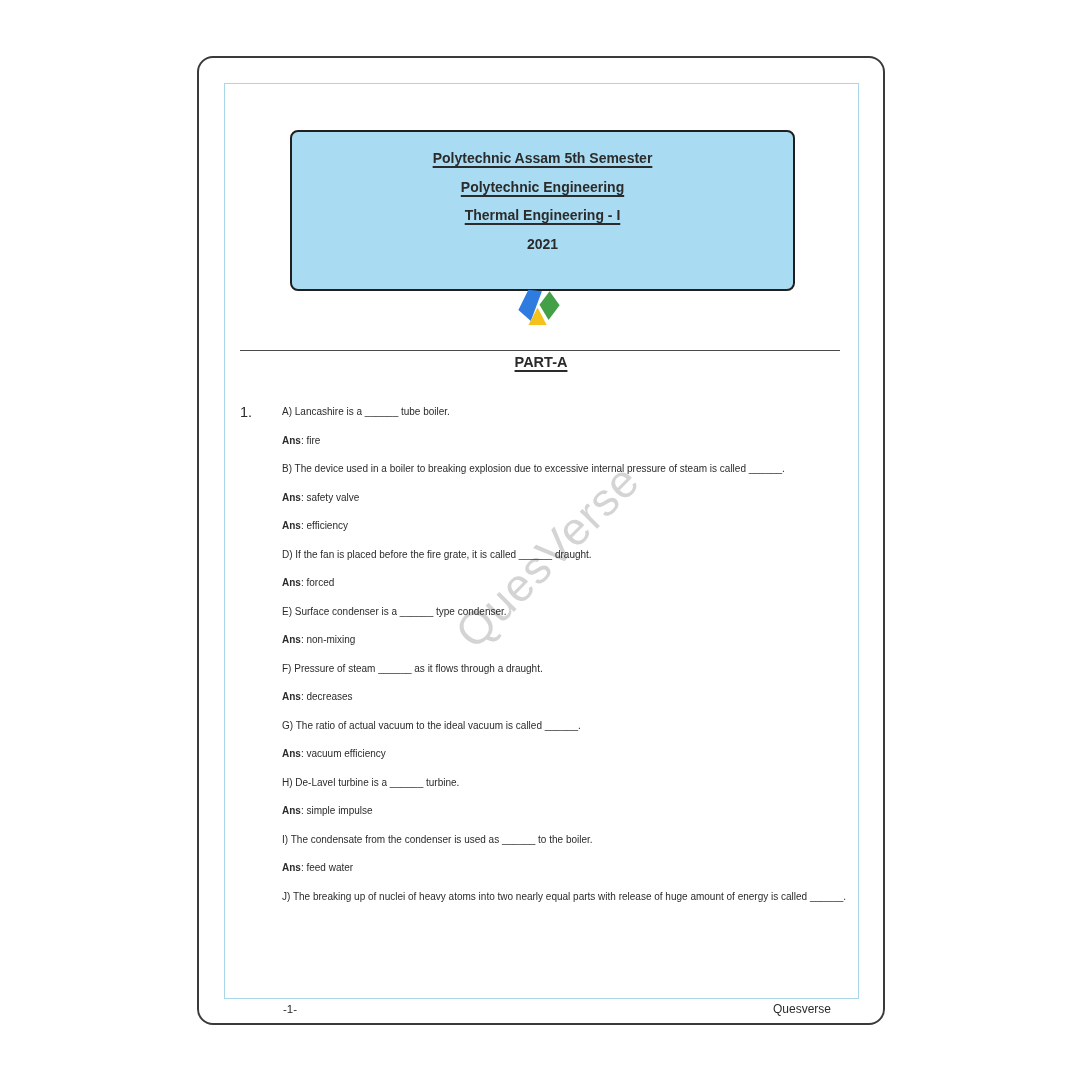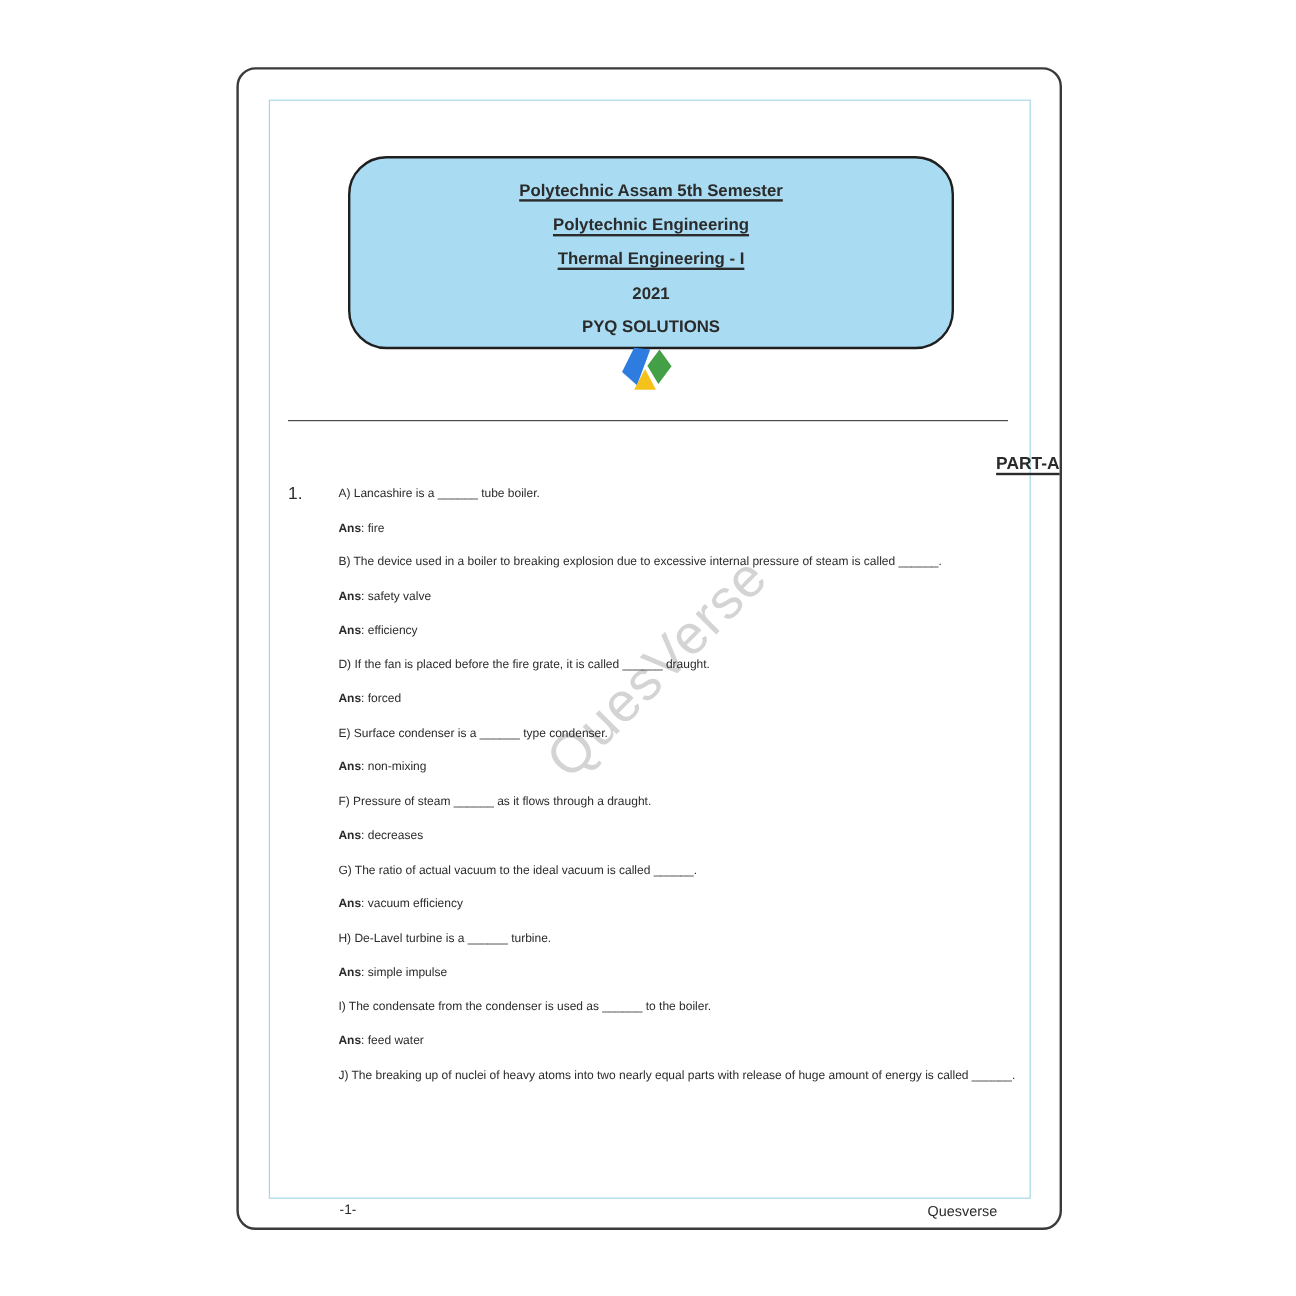--- a/index.html
+++ b/index.html
@@ -38,21 +38,21 @@
     border:1px solid var(--inner-frame-border);
     box-sizing:border-box;
     pointer-events:none;
   }
   .header-box{
     position:absolute;
     left:91px;top:72px;
     width:505px;height:161px;
     background:var(--header-box-fill);
     border:2px solid var(--header-box-border);
-    border-radius:32px;
+    border-radius:8px;
     box-sizing:border-box;
     padding-top:12px;
     text-align:center;
   }
   .header-line{
     font-size:14px;
     font-weight:700;
     line-height:28.5px;
     white-space:pre;
   }
@@ -70,23 +70,23 @@
   .lg-green{fill:var(--logo-green);}
   .lg-yellow{fill:var(--logo-yellow);}
   .divider{
     position:absolute;
     left:41px;top:292px;
     width:600px;height:0;
     border-top:1.4px solid #4a4a4a;
   }
   .part-heading{
     position:absolute;
-    left:0;top:321px;
+    left:0;top:296px;
     width:100%;
-    text-align:right;
+    text-align:center;
     font-size:14.5px;
     font-weight:700;
   }
   .part-heading span{
     text-decoration:underline;
     text-underline-offset:3px;
     text-decoration-thickness:1.5px;
   }
   .watermark{
     position:absolute;
@@ -138,21 +138,20 @@
 
 <div class="page">
 
   <div class="inner-frame"></div>
 
   <div class="header-box">
     <div class="header-line u">Polytechnic Assam 5th Semester</div>
     <div class="header-line u">Polytechnic Engineering</div>
     <div class="header-line u">Thermal Engineering - I</div>
     <div class="header-line">2021</div>
-    <div class="header-line">PYQ SOLUTIONS</div>
   </div>
 
   <svg class="logo" viewBox="0 0 100 90" xmlns="http://www.w3.org/2000/svg">
     <polygon class="lg-blue" points="28,3 56,6 33,68 7,45"></polygon>
     <polygon class="lg-green" points="72,6 93,35 70,66 51,34"></polygon>
     <polygon class="lg-yellow" points="47,40 66,76 28,76"></polygon>
   </svg>
 
   <div class="divider"></div>
 

